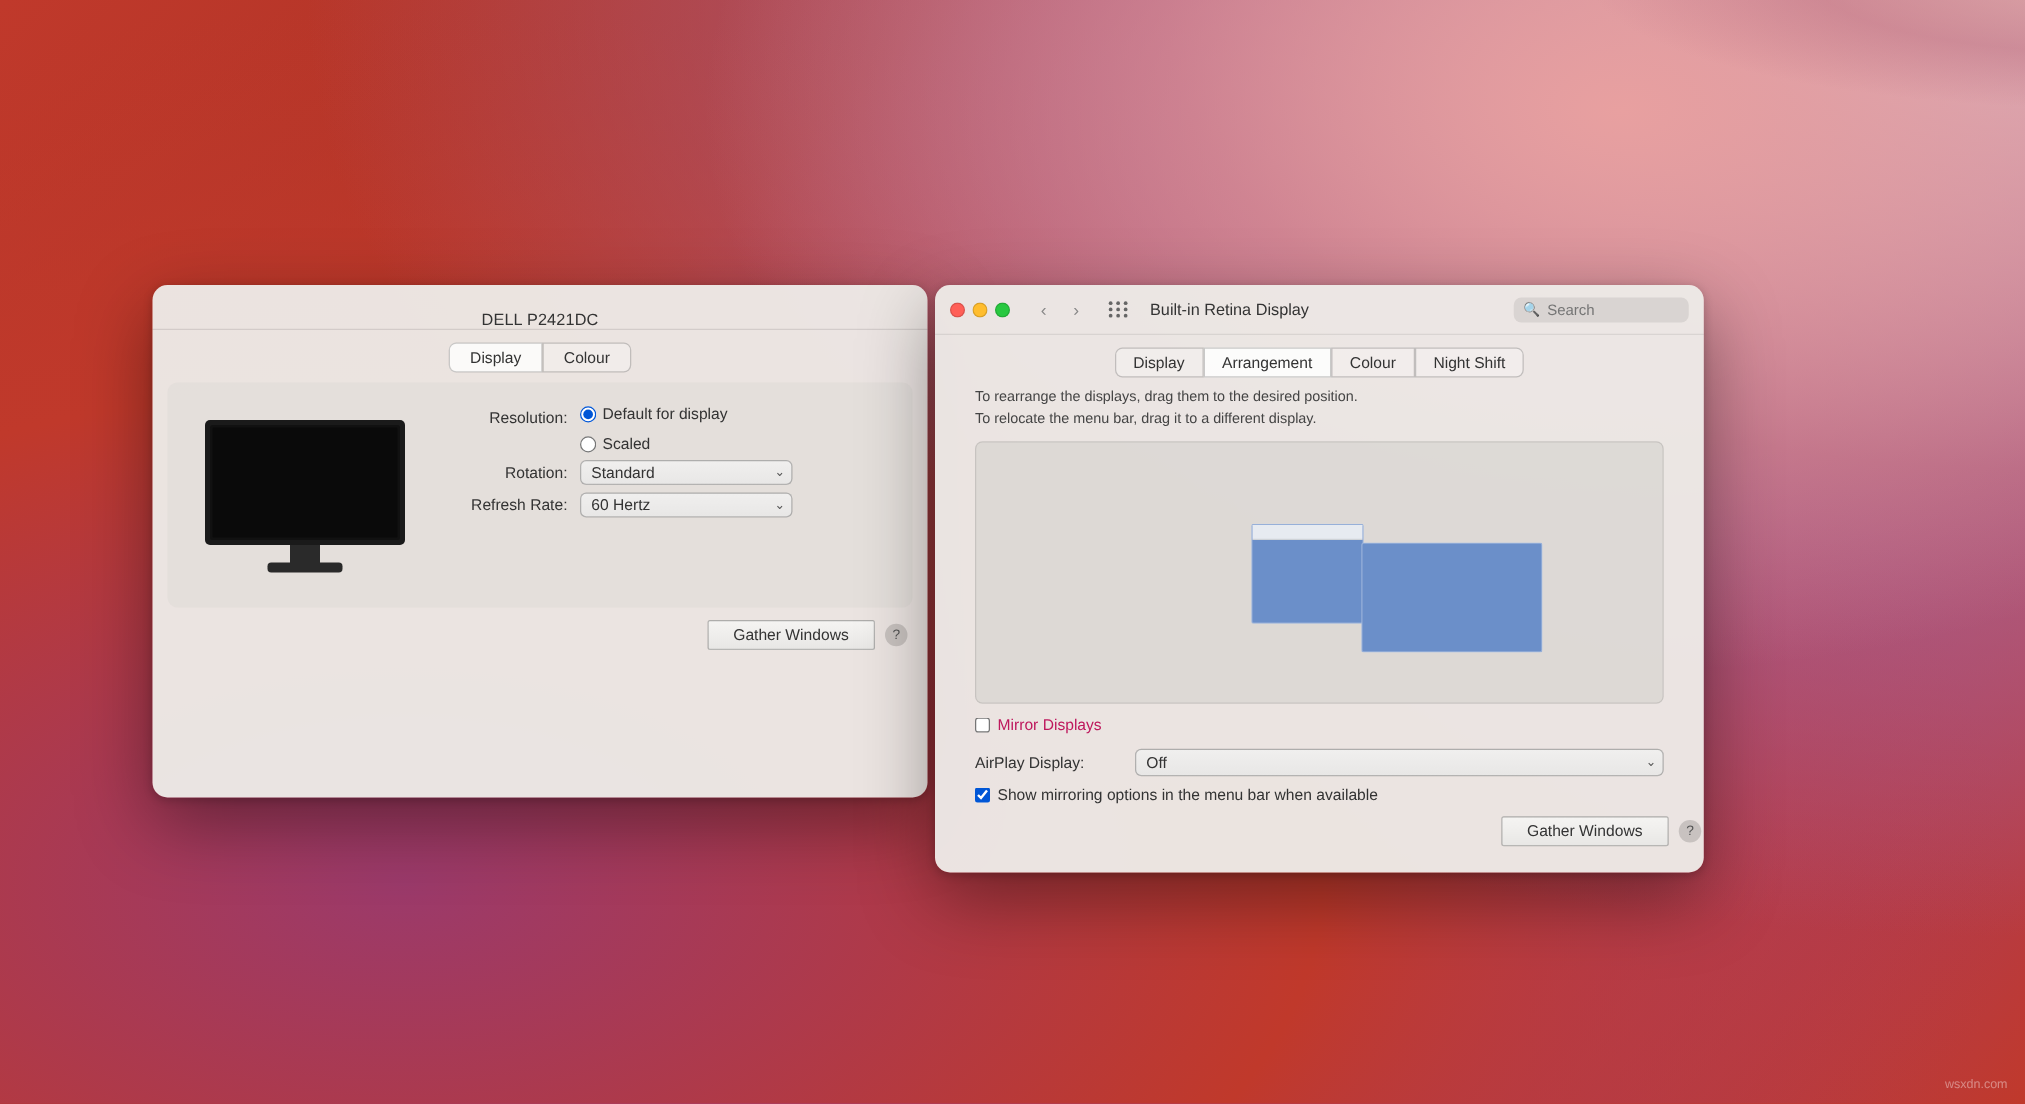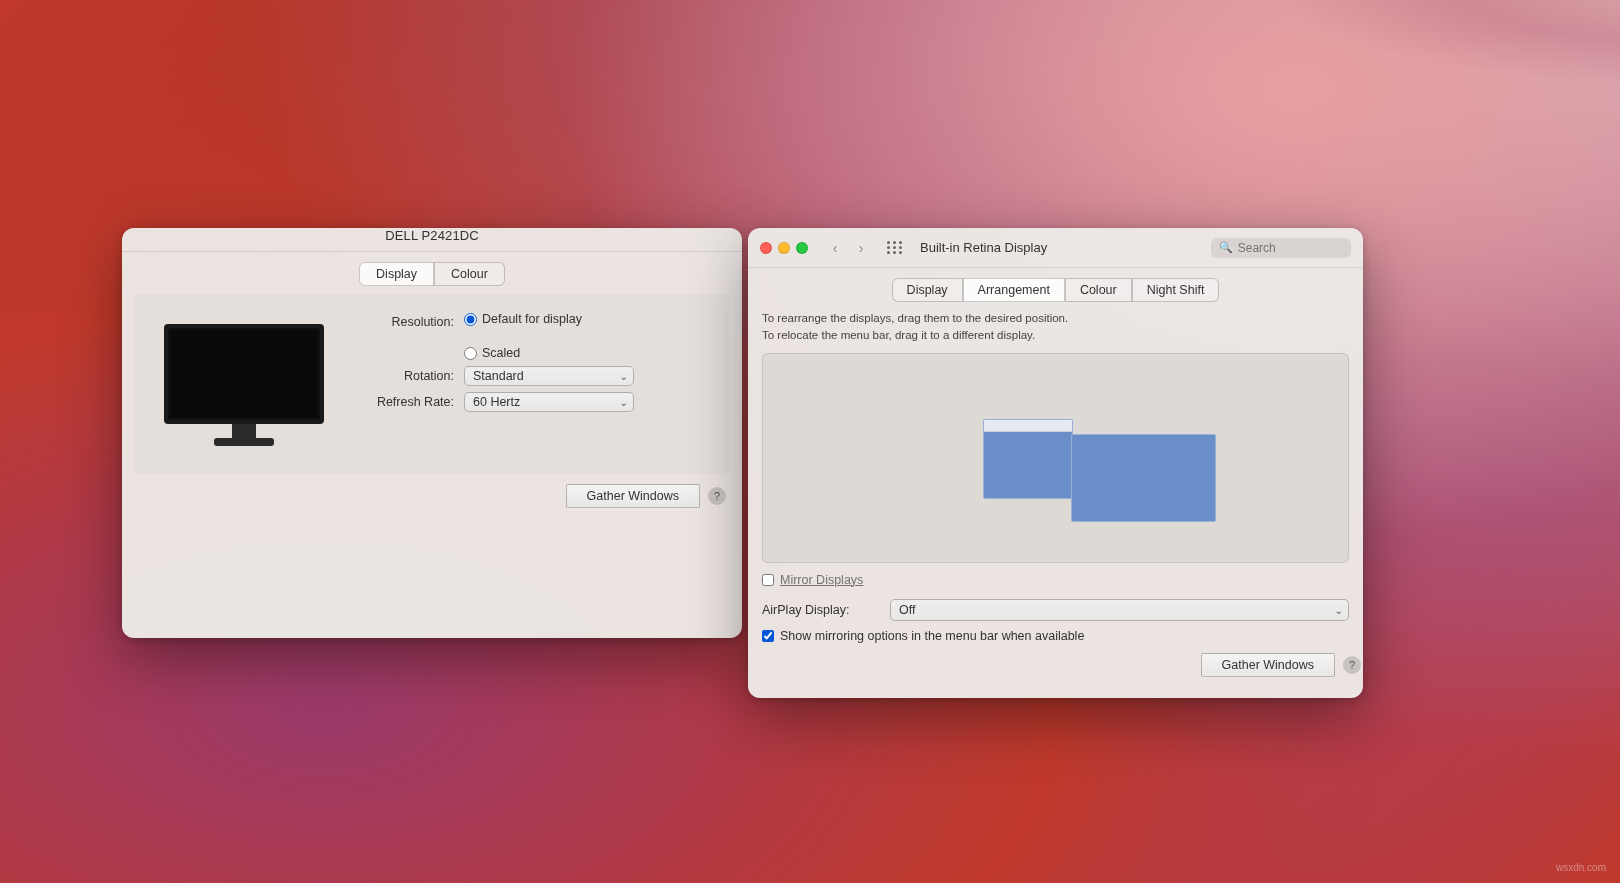--- a/index.html
+++ b/index.html
@@ -42,23 +42,23 @@
     
     .window-dell {
       left: 122px;
       top: 228px;
       width: 620px;
       height: 410px;
     }
 
     .window-titlebar {
       display: flex;
-      align-items: flex-start;
-      justify-content: center;
-      height: 24px;
+      align-items: flex-end;
+      justify-content: center;
+      height: 36px;
       position: relative;
       border-bottom: 1px solid rgba(0,0,0,0.1);
     }
 
     .window-title {
       font-size: 13px;
       font-weight: 500;
       color: #333;
       letter-spacing: 0.01em;
     }
@@ -122,21 +122,21 @@
       min-width: 110px;
       text-align: right;
       color: #333;
       font-size: 12.5px;
       padding-right: 10px;
     }
 
     .radio-group {
       display: flex;
       flex-direction: column;
-      gap: 20px;
+      gap: 10px;
     }
 
     .radio-option {
       display: flex;
       align-items: center;
       gap: 5px;
       font-size: 12.5px;
       color: #333;
     }
 
@@ -329,21 +329,21 @@
       cursor: pointer;
       color: #333;
       outline: none;
     }
 
     .retina-tab:first-child { border-radius: 6px 0 0 6px; }
     .retina-tab:last-child { border-radius: 0 6px 6px 0; }
     .retina-tab.active { background: rgba(255,255,255,0.85); }
 
     .retina-main {
-      padding: 0 14px;
+      padding: 0 32px;
       flex: 1;
       display: flex;
       flex-direction: column;
     }
 
     .arrangement-info {
       font-size: 11.5px;
       color: #444;
       line-height: 1.5;
       margin-bottom: 8px;
@@ -401,22 +401,21 @@
     }
 
     .mirror-checkbox {
       width: 12px;
       height: 12px;
       accent-color: #0056d6;
     }
 
     .mirror-label {
       font-size: 12.5px;
-      color: #737373;
-      text-decoration: underline;
+      color: #be185d;
     }
 
     .airplay-row {
       display: flex;
       align-items: center;
       gap: 8px;
       margin-bottom: 8px;
       font-size: 12.5px;
       color: #333;
     }

